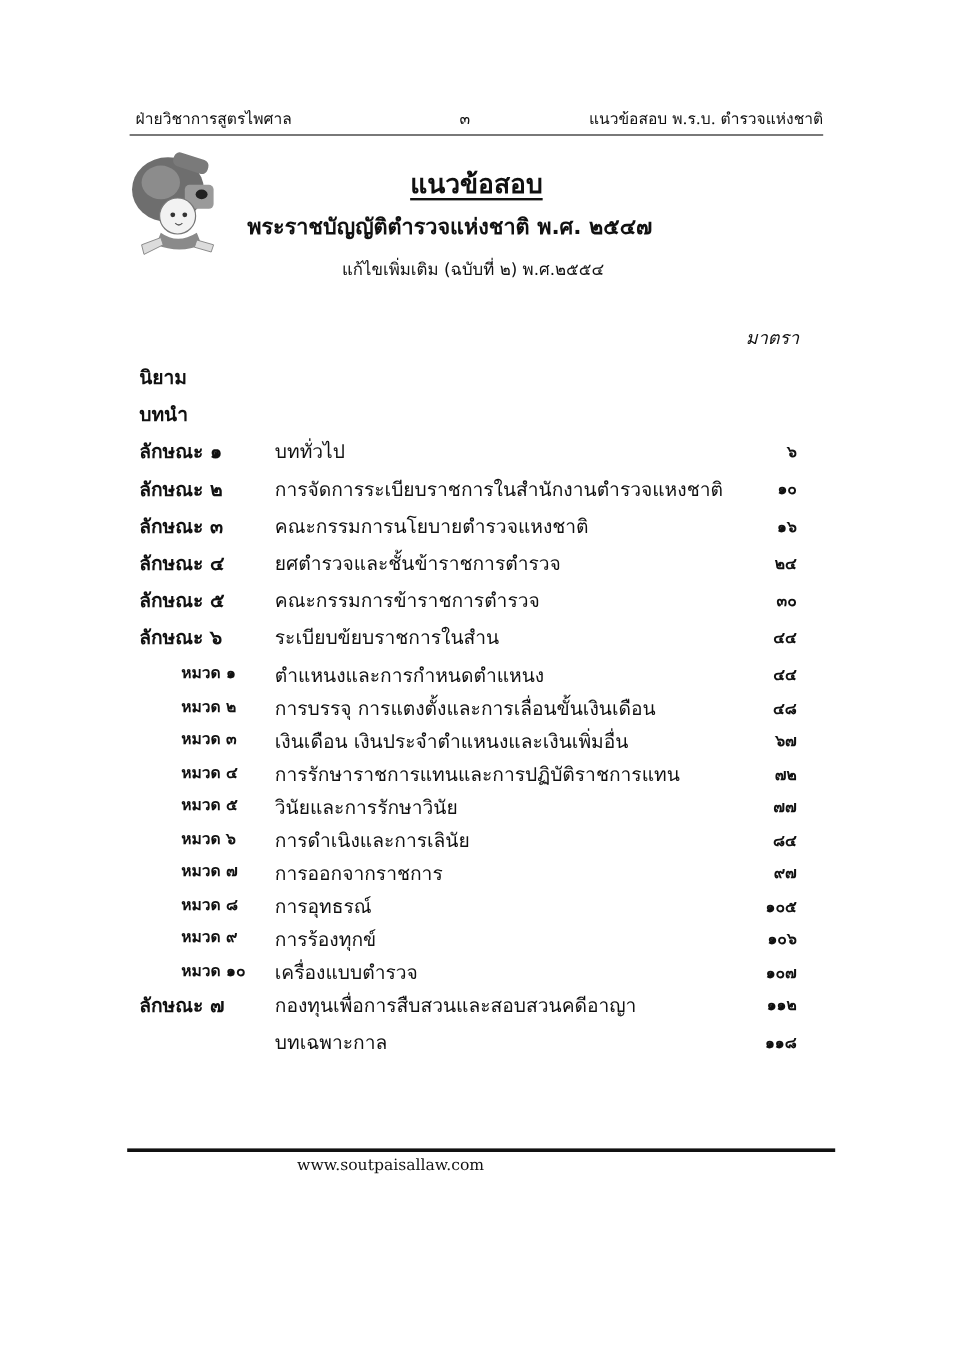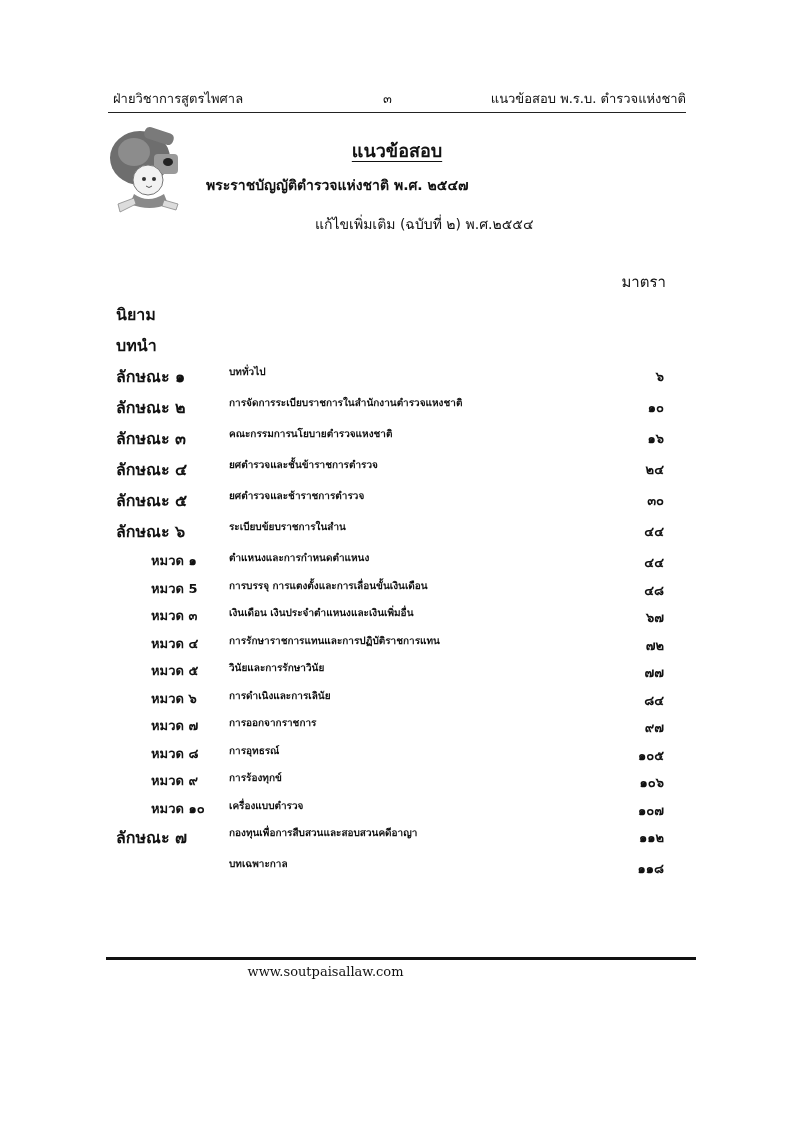--- a/index.html
+++ b/index.html
@@ -9,33 +9,33 @@
   .header { position: absolute; left: 113px; right: 108px; top: 88px; height: 22px;
             font-family: "DejaVu Serif", serif; font-size: 13px; }
   .header .left { position: absolute; left: 0; top: 0; }
   .header .center { position: absolute; left: 270px; top: 0; }
   .header .right { position: absolute; right: 0; top: 0; }
   .header-rule { position: absolute; left: 108px; width: 578px; top: 112px; height: 1px; background: #222; }
 
   .mascot { position: absolute; left: 104px; top: 124px; width: 80px; height: 92px; }
 
   .title { position: absolute; left: 0; width: 794px; top: 136px; text-align: center; }
-  .title .main { display: inline-block; margin-left: 0; font-size: 18px; font-weight: bold;
+  .title .main { display: inline-block; margin-left: 0; font-size: 22px; font-weight: bold;
                  text-decoration: underline; text-underline-offset: 4px; position: relative; left: 0; }
-  .subtitle { position: absolute; left: 206px; top: 174px; font-size: 14px; font-weight: bold; white-space: nowrap; }
-  .amend { position: absolute; left: 285px; top: 213px; font-size: 14px; white-space: nowrap; margin-left: 30px; }
+  .subtitle { position: absolute; left: 206px; top: 174px; font-size: 18px; font-weight: bold; white-space: nowrap; }
+  .amend { position: absolute; left: 285px; top: 213px; font-size: 14px; white-space: nowrap; }
 
-  .col-head { position: absolute; right: 128px; top: 270px; font-size: 15px; }
+  .col-head { position: absolute; right: 128px; top: 270px; font-size: 15px; font-style: italic; }
 
   .toc { position: absolute; left: 116px; top: 298px; width: 548px; }
   .row { position: relative; height: 31px; }
   .row.sub { height: 27.5px; }
   .row .lbl { position: absolute; left: 0; top: 4px; font-size: 16px; font-weight: bold; white-space: nowrap; }
   .row.sub .lbl { left: 35px; font-size: 13px; }
-  .row .txt { position: absolute; left: 113px; top: 4px; font-size: 10px; white-space: nowrap; font-weight: bold; }
+  .row .txt { position: absolute; left: 113px; top: 4px; font-size: 16px; white-space: nowrap; }
   .row .num { position: absolute; right: 0; top: 6px; font-size: 13px; font-weight: bold; white-space: nowrap; }
 
   .footer-rule { position: absolute; left: 106px; width: 590px; top: 957px; height: 3px; background: #111; }
   .footer { position: absolute; left: 0; width: 651px; top: 964px; text-align: center;
             font-family: "DejaVu Serif", serif; font-size: 13px; }
 </style>
 </head>
 <body>
 
 <div class="header">
@@ -96,35 +96,35 @@
       <span class="txt">คณะกรรมการนโยบายตำรวจแหงชาติ</span>
       <span class="num">๑๖</span>
     </div>
     <div class="row">
       <span class="lbl">ลักษณะ ๔</span>
       <span class="txt">ยศตำรวจและชั้นข้าราชการตำรวจ</span>
       <span class="num">๒๔</span>
     </div>
     <div class="row">
       <span class="lbl">ลักษณะ ๕</span>
-      <span class="txt">ยศตำรวจและช้าราชการตำรวจ</span>
+      <span class="txt">คณะกรรมการข้าราชการตำรวจ</span>
       <span class="num">๓๐</span>
     </div>
     <div class="row">
       <span class="lbl">ลักษณะ ๖</span>
       <span class="txt">ระเบียบข้ยบราชการในสำน</span>
       <span class="num">๔๔</span>
     </div>
     <div class="row sub">
       <span class="lbl">หมวด ๑</span>
       <span class="txt">ตำแหนงและการกำหนดตำแหนง</span>
       <span class="num">๔๔</span>
     </div>
     <div class="row sub">
-      <span class="lbl">หมวด 5</span>
+      <span class="lbl">หมวด ๒</span>
       <span class="txt">การบรรจุ การแตงตั้งและการเลื่อนขั้นเงินเดือน</span>
       <span class="num">๔๘</span>
     </div>
     <div class="row sub">
       <span class="lbl">หมวด ๓</span>
       <span class="txt">เงินเดือน  เงินประจำตำแหนงและเงินเพิ่มอื่น</span>
       <span class="num">๖๗</span>
     </div>
     <div class="row sub">
       <span class="lbl">หมวด ๔</span>

